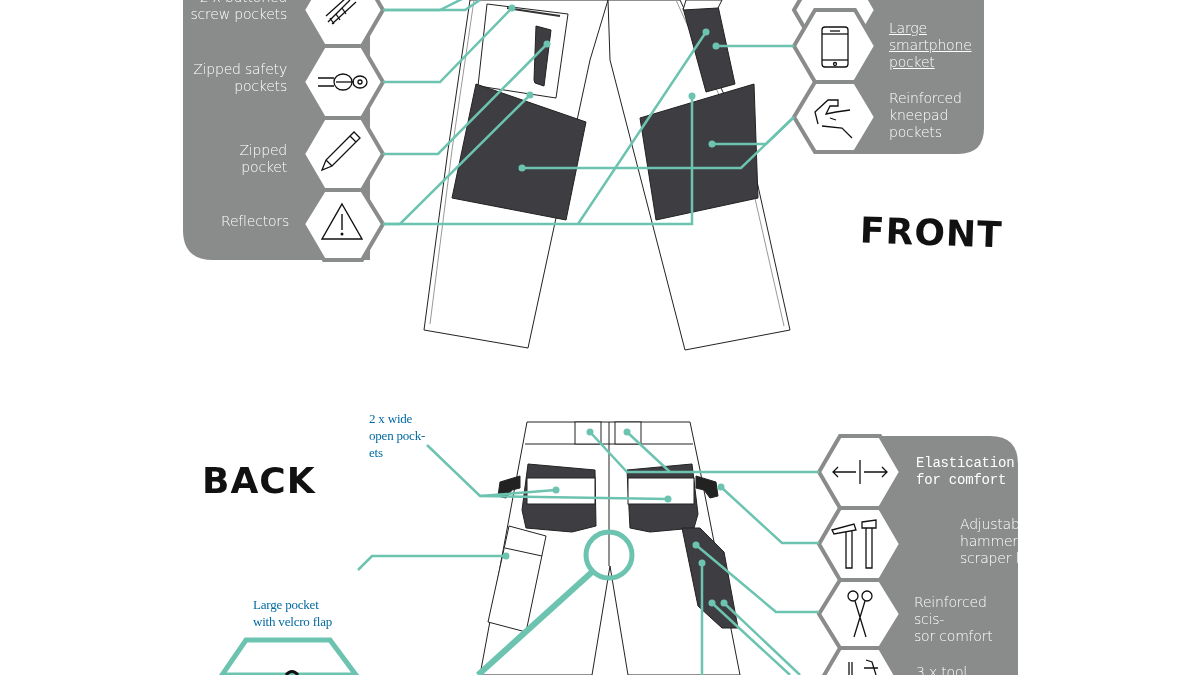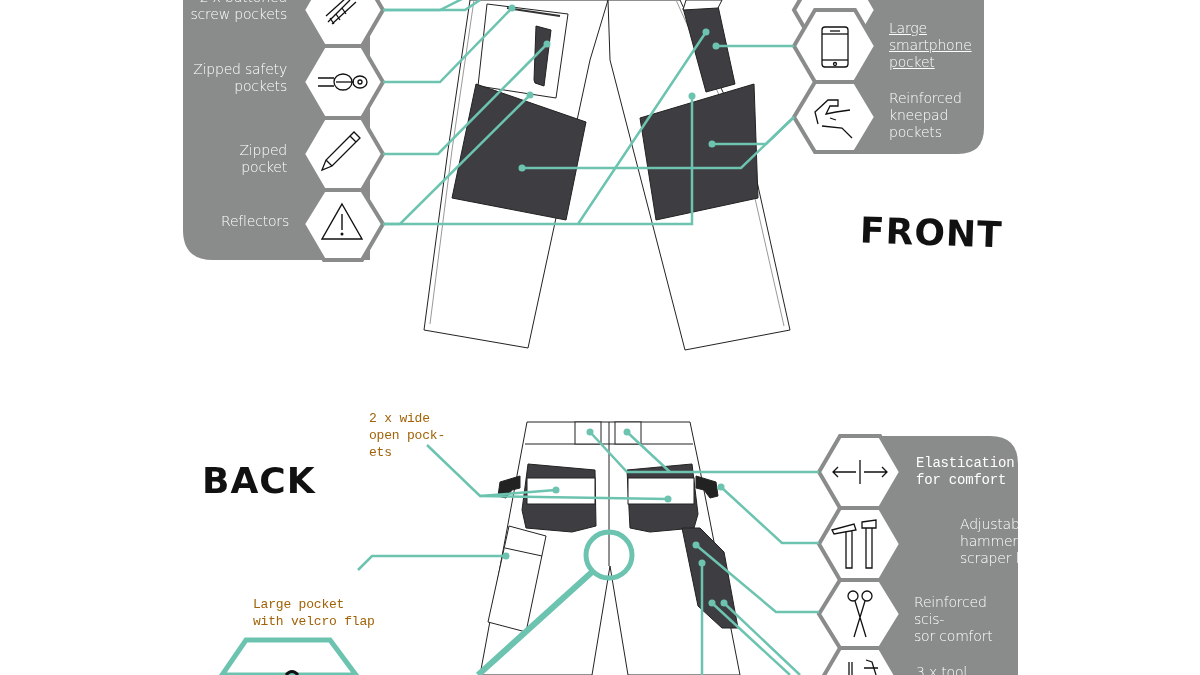--- a/index.html
+++ b/index.html
@@ -1,20 +1,20 @@
 <!DOCTYPE html>
 <html><head>
 <meta charset="utf-8">
 <style>
   html,body{margin:0;padding:0;background:#ffffff;}
   body{width:1200px;height:675px;overflow:hidden;position:relative;font-family:"Liberation Sans",sans-serif;}
   #canvas{position:absolute;left:0;top:0;width:1200px;height:675px;}
   .lbl{position:absolute;color:#ffffff;font-size:14px;line-height:17px;font-family:"DejaVu Sans",sans-serif;font-weight:300;letter-spacing:-0.2px;white-space:pre-line;}
   .lbl.right{text-align:right;}
-  .dark{position:absolute;color:#a16207;font-size:13px;line-height:17px;font-family:Liberation Mono, monospace;white-space:pre-line;letter-spacing:-0.2px;}
+  .dark{position:absolute;color:#0369a1;font-size:13px;line-height:17px;font-family:Liberation Serif, serif;white-space:pre-line;letter-spacing:-0.2px;}
   .title{position:absolute;font-family:"DejaVu Sans",sans-serif;font-weight:bold;color:#111;font-size:36px;letter-spacing:1px;}
 </style>
 </head>
 <body>
 
 <svg id="canvas" viewBox="0 0 1200 675" xmlns="http://www.w3.org/2000/svg">
 
   <path d="M183,0 L370,0 L370,260 L213,260 Q183,260 183,230 Z" fill="#8a8c8c"></path>
 
   <path d="M830,0 L984,0 L984,128 Q984,154 958,154 L830,154 Z" fill="#8a8c8c"></path>

